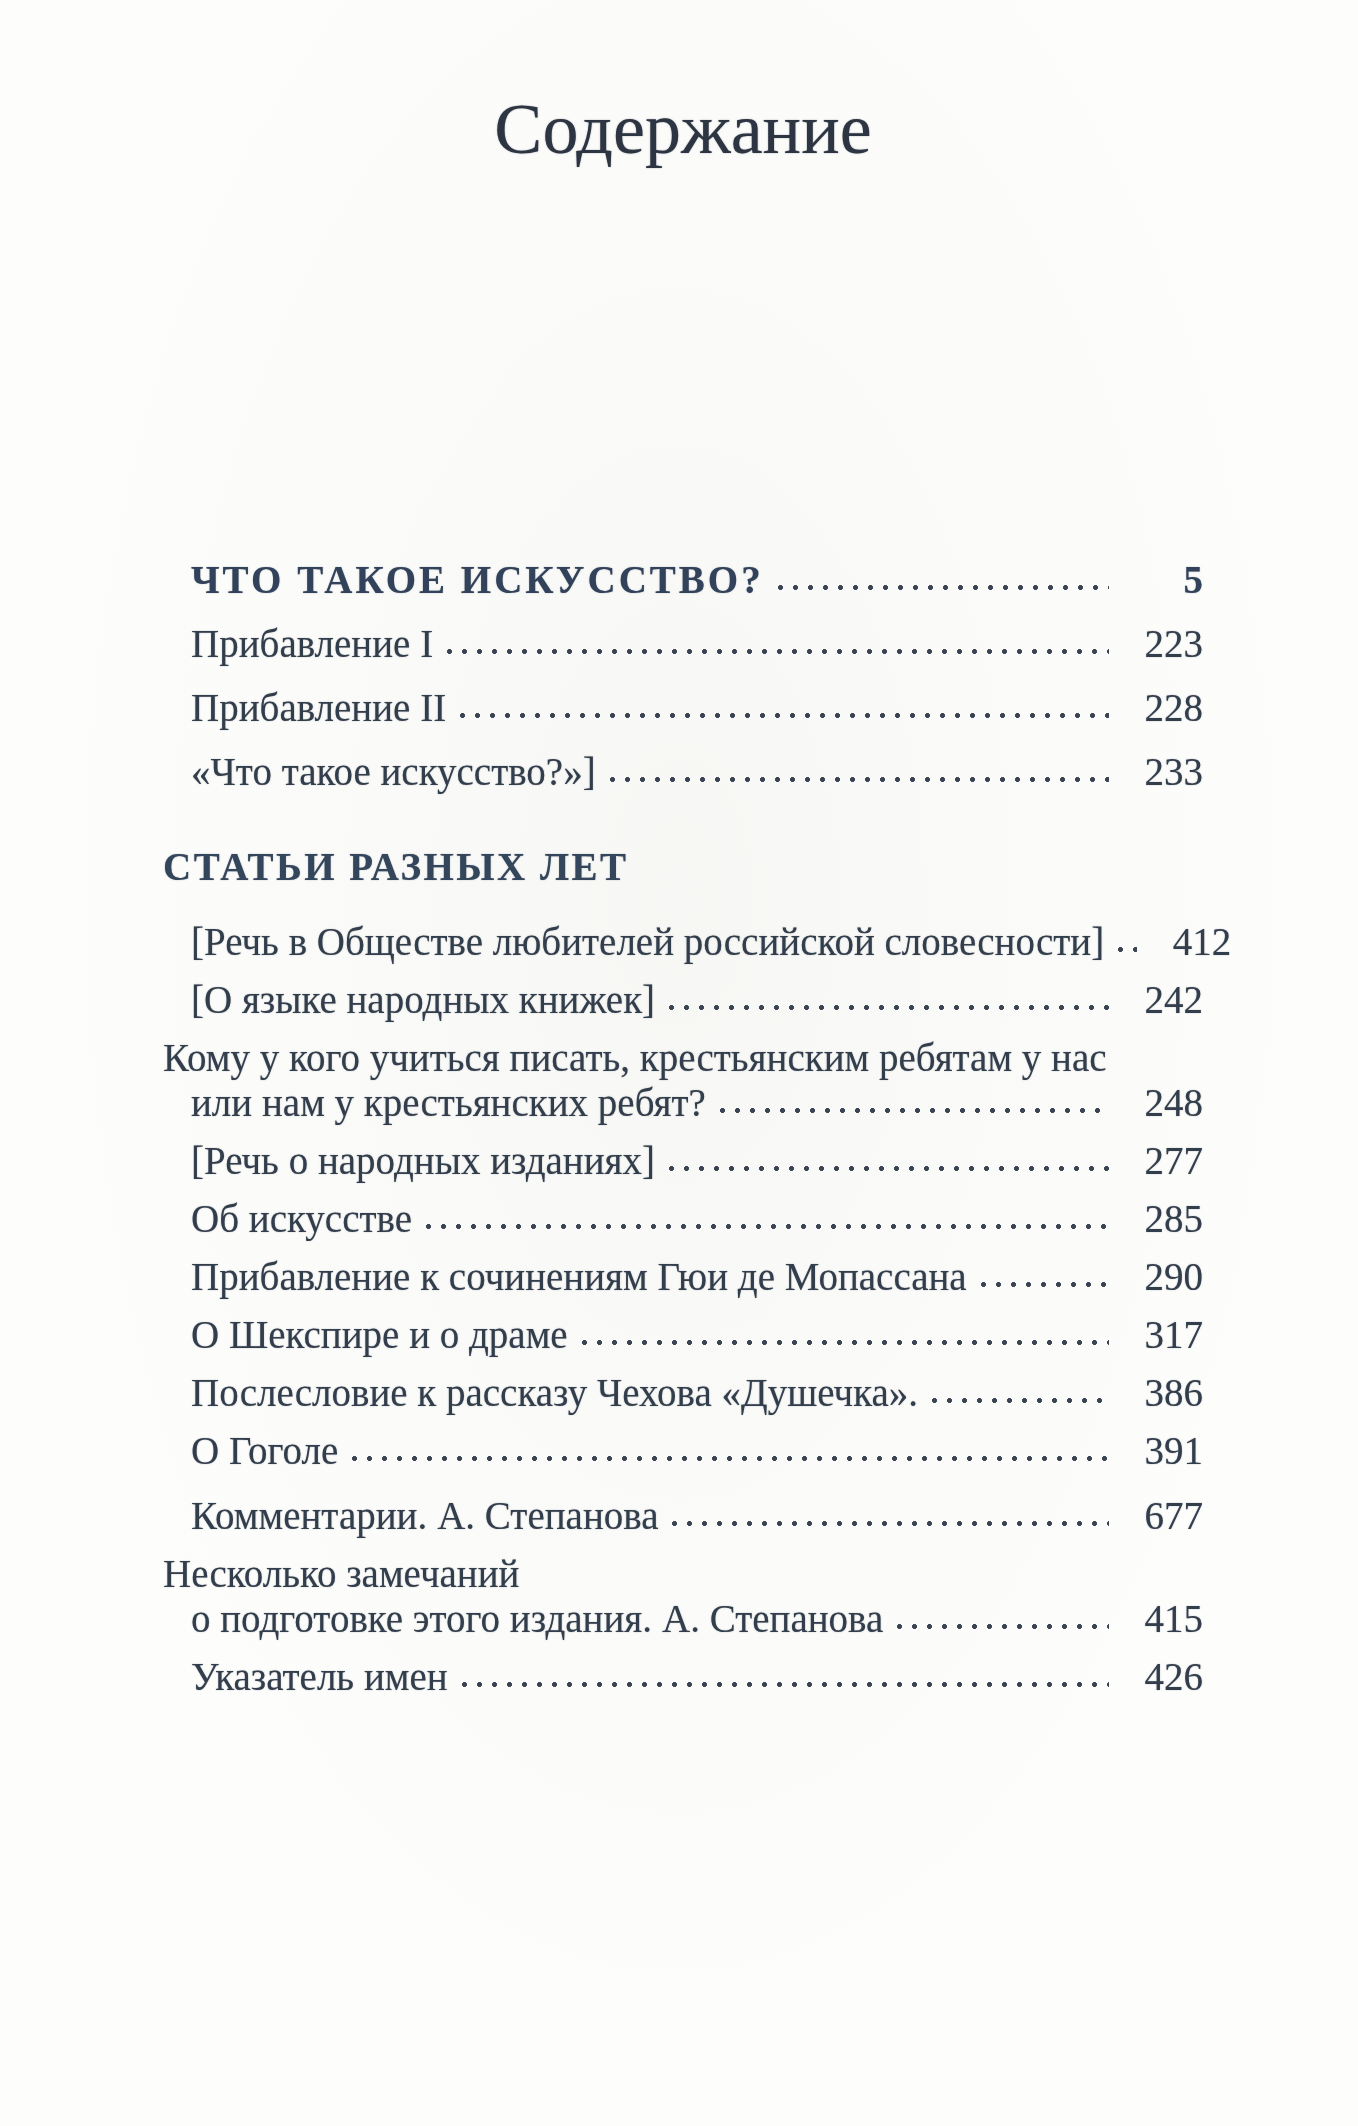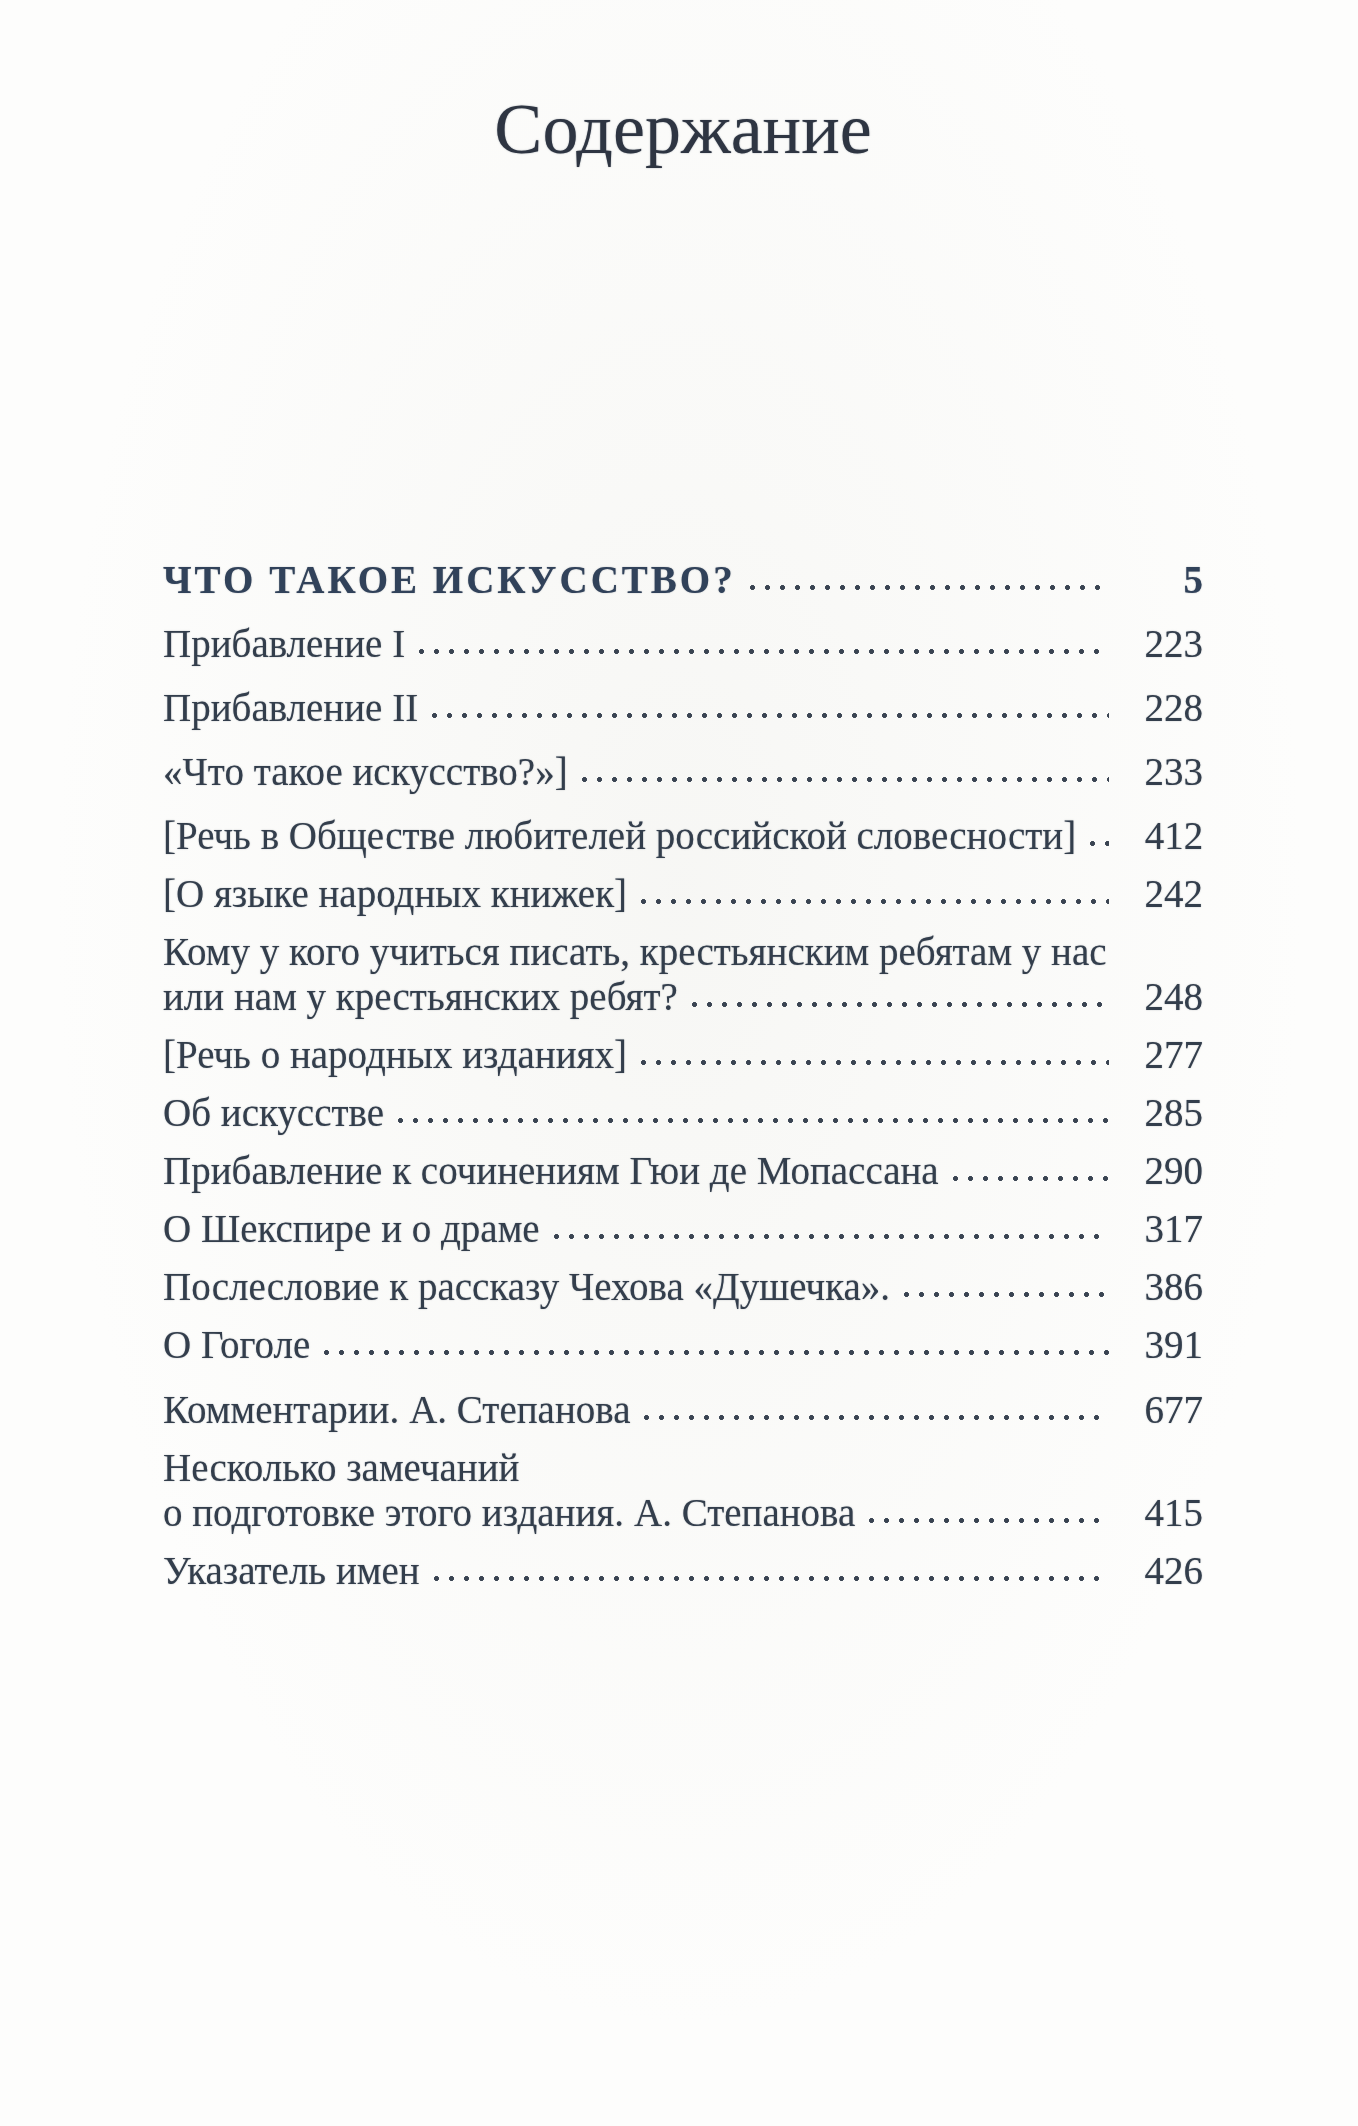--- a/index.html
+++ b/index.html
@@ -47,21 +47,21 @@
     margin-top: 50px;
     margin-bottom: 30px;
     font-weight: bold;
     letter-spacing: 2.5px;
     color: #34465c;
   }
   .row {
     display: flex;
     align-items: baseline;
   }
-  .label { white-space: nowrap; }
+  .label { white-space: nowrap; margin-left: 28px; }
   .bold-caps .label {
     font-weight: bold;
     letter-spacing: 3px;
     color: #31425a;
   }
   .it {
     margin-left: 10px;
   }
   .leader {
     flex: 1 1 auto;
@@ -117,20 +117,21 @@
         <div class="entry">
           <div class="row">
             <span class="label">«Что такое искусство?»]</span>
             <span class="leader"></span>
             <span class="pagenum">233</span>
           </div>
         </div>
       </div>
 
       <div class="sec-b">
+        <div class="section-heading">СТАТЬИ РАЗНЫХ ЛЕТ</div>
 
         <div class="entry">
           <div class="row">
             <span class="label">[Речь в Обществе любителей российской словесности]</span>
             <span class="leader"></span>
             <span class="pagenum">412</span>
           </div>
         </div>
         <div class="entry">
           <div class="row">

